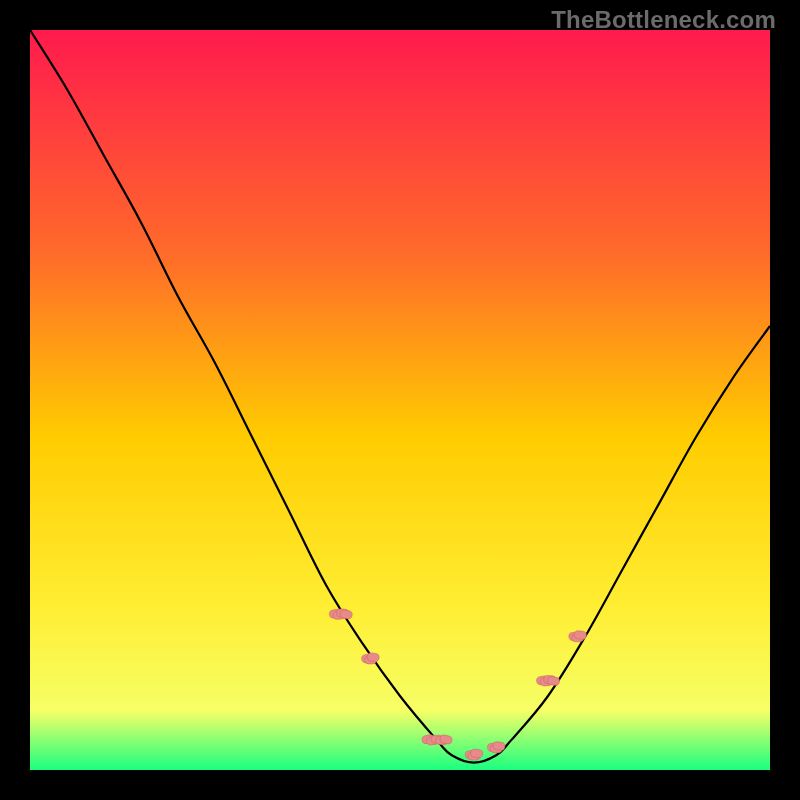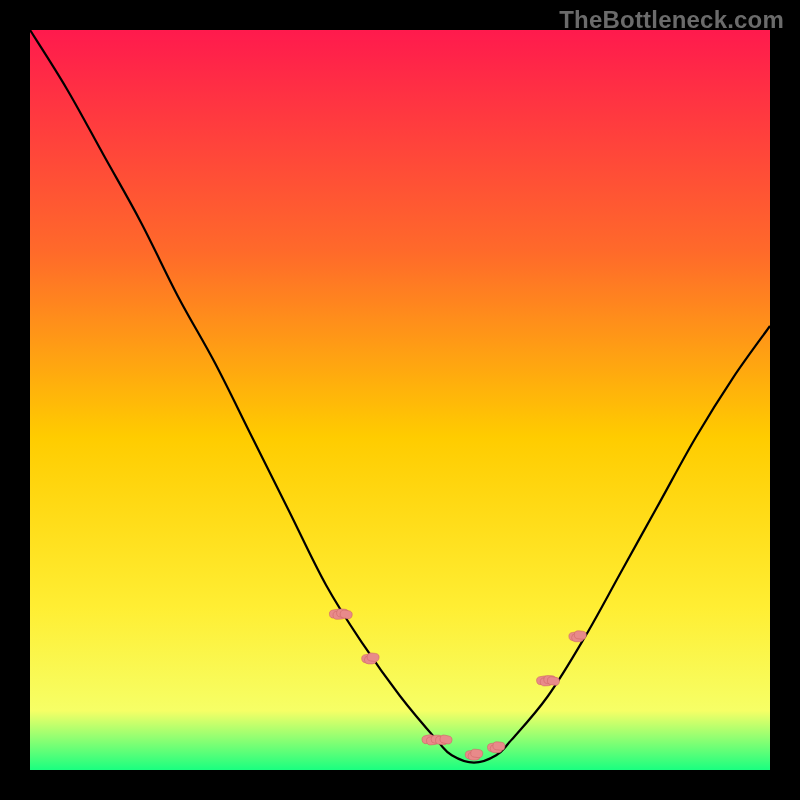--- a/index.html
+++ b/index.html
@@ -20,21 +20,21 @@
     background: #000;
   }
   .frame svg {
     display: block;
     width: 740px;
     height: 740px;
   }
   .watermark {
     position: absolute;
     top: 6px;
-    right: 16px;
+    right: 24px;
     color: #6b6b6b;
     font-size: 24px;
     font-weight: 600;
     letter-spacing: 0.2px;
     user-select: none;
   }
 </style>
 </head>
 <body>
 

